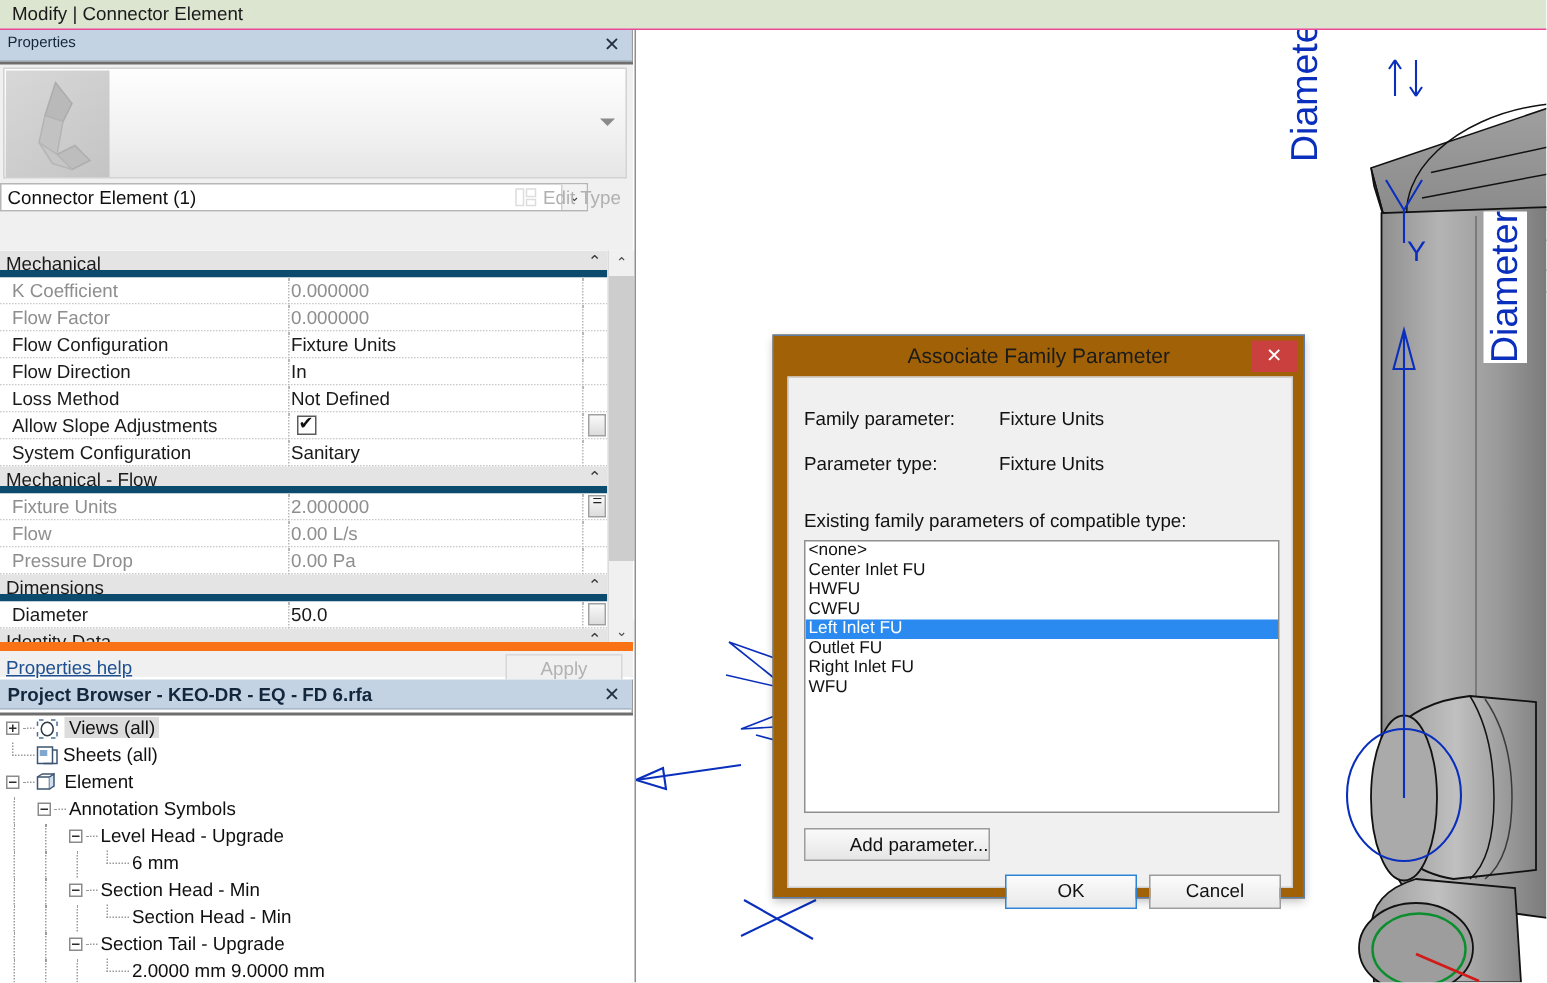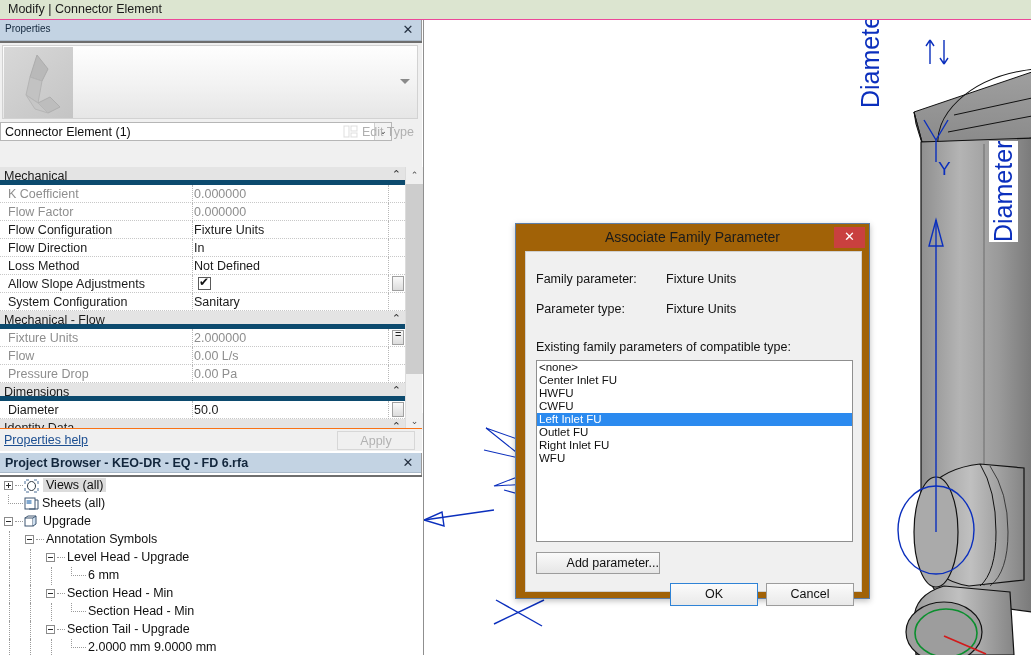--- a/index.html
+++ b/index.html
@@ -160,21 +160,21 @@
     font-size: 9px; color: #4a4a4a; cursor: pointer;
   }
   .sb-btn.up { top: 0; } .sb-btn.down { bottom: 0; }
   .sb-thumb {
     position: absolute; left: 0; top: 17px; width: 17px; height: 190px;
     background: #cdcdcd; cursor: pointer;
   }
 
   .props-footer {
     position: absolute; left: 0; bottom: 0; width: 422px; height: 23px;
-    background: #f0f0f0; border-top: 1px solid #f97316;
+    background: #f0f0f0; border-top: 6px solid #f97316;
   }
   .props-help {
     position: absolute; left: 4px; top: 4px;
     font-size: 12.5px; color: #1d4f91; text-decoration: underline; cursor: pointer;
   }
   .apply-btn {
     position: absolute; right: 7px; top: 2px; width: 78px; height: 19px;
     background: #f0f0f0; border: 1px solid #d7d7d7;
     color: #b2b2b2; font-size: 12.5px; text-align: center; line-height: 18px;
     cursor: default;
@@ -479,21 +479,21 @@
         </div>
         <div class="tnode">
           <span class="exp" style="left:4px;"></span>
           <span class="tdash" style="left:15px; width:8px;"></span>
           <span class="ticon" style="left:24px;"><svg width="15" height="14" viewBox="0 0 15 14">
               <rect x="1" y="3" width="8" height="8" fill="#fff" stroke="#3c5570"></rect>
               <path d="M9 3 l3 -2 v8 l-3 2" fill="#cfe0f0" stroke="#3c5570"></path>
               <line x1="1" y1="3" x2="4" y2="1" stroke="#3c5570"></line>
               <line x1="4" y1="1" x2="12" y2="1" stroke="#3c5570"></line>
             </svg></span>
-          <span class="txt" style="left:43px;">Upgrade</span>
+          <span class="txt" style="left:43px;">Element</span>
         </div>
         <div class="tnode">
           <span class="tvert" style="left:9px; top:0; height:18px;"></span>
           <span class="exp" style="left:25px;"></span>
           <span class="tdash" style="left:36px; width:8px;"></span>
           <span class="txt" style="left:46px;">Annotation Symbols</span>
         </div>
         <div class="tnode">
           <span class="tvert" style="left:9px; top:0; height:18px;"></span>
           <span class="tvert" style="left:30px; top:0; height:18px;"></span>

